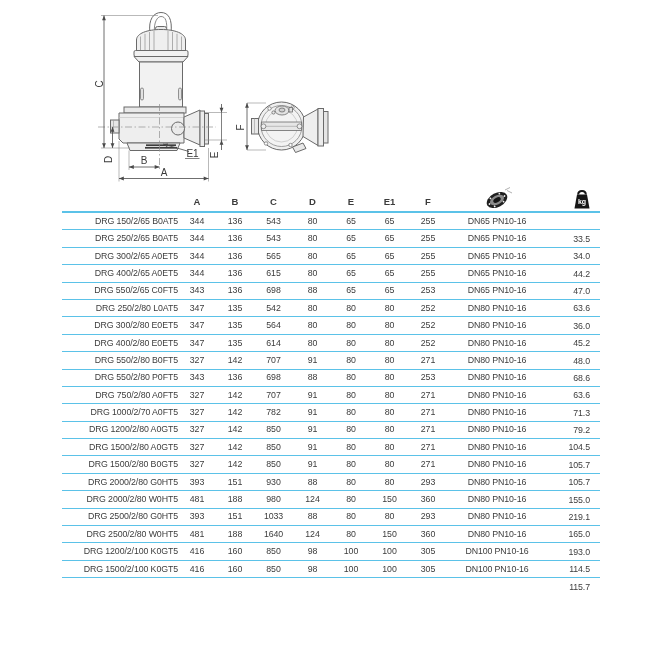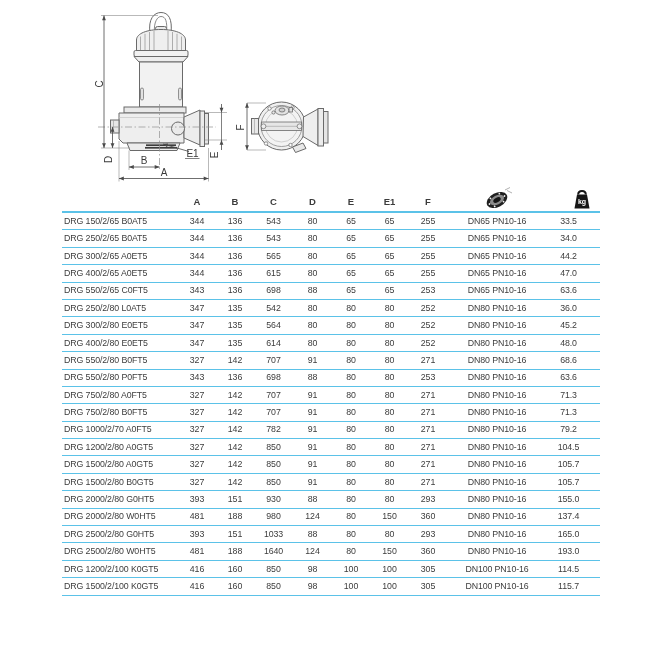--- a/index.html
+++ b/index.html
@@ -18,22 +18,22 @@
     font-size:9.5px;font-weight:bold;color:var(--txt);
     text-align:center;vertical-align:bottom;height:20px;padding:0 0 4px 0;
     border-bottom:2px solid var(--line);
   }
   .dims-table th.icon-th{padding:0 0 1px 0;}
   .dims-table td{
     font-size:8.8px;color:var(--txt);letter-spacing:-0.1px;
     text-align:center;height:16.4px;padding:0;line-height:1;
     border-bottom:1px solid var(--line);white-space:nowrap;overflow:hidden;
   }
-  .dims-table td.model{text-align:left;padding-left:2px;}
-  .dims-table td.weight{padding-right:10px;position:relative;top:0;}
+  .dims-table td.model{text-align:right;padding-left:2px;}
+  .dims-table td.weight{text-align:right;padding-right:10px;position:relative;top:18px;}
   .dims-table th.weight-th{text-align:right;padding-right:4px;}
   svg text{font-family:"Liberation Sans",sans-serif;}
 </style>
 </head>
 <body style="--line: #5bc2e8; --txt: #3c3c3c;">
 
 <div class="page">
 
   <svg class="drawing" width="650" height="185" viewBox="0 0 650 185">
     <defs>
@@ -363,32 +363,20 @@
           <td>142</td>
           <td>707</td>
           <td>91</td>
           <td>80</td>
           <td>80</td>
           <td>271</td>
           <td>DN80 PN10-16</td>
           <td class="weight">71.3</td>
         </tr>
 
-        <tr>
-          <td class="model">DRG 750/2/80 B0FT5</td>
-          <td>327</td>
-          <td>142</td>
-          <td>707</td>
-          <td>91</td>
-          <td>80</td>
-          <td>80</td>
-          <td>271</td>
-          <td>DN80 PN10-16</td>
-          <td class="weight">71.3</td>
-        </tr>
 
         <tr>
           <td class="model">DRG 1000/2/70 A0FT5</td>
           <td>327</td>
           <td>142</td>
           <td>782</td>
           <td>91</td>
           <td>80</td>
           <td>80</td>
           <td>271</td>
@@ -453,21 +441,21 @@
         <tr>
           <td class="model">DRG 2000/2/80 W0HT5</td>
           <td>481</td>
           <td>188</td>
           <td>980</td>
           <td>124</td>
           <td>80</td>
           <td>150</td>
           <td>360</td>
           <td>DN80 PN10-16</td>
-          <td class="weight">137.4</td>
+          <td class="weight">219.1</td>
         </tr>
 
         <tr>
           <td class="model">DRG 2500/2/80 G0HT5</td>
           <td>393</td>
           <td>151</td>
           <td>1033</td>
           <td>88</td>
           <td>80</td>
           <td>80</td>

